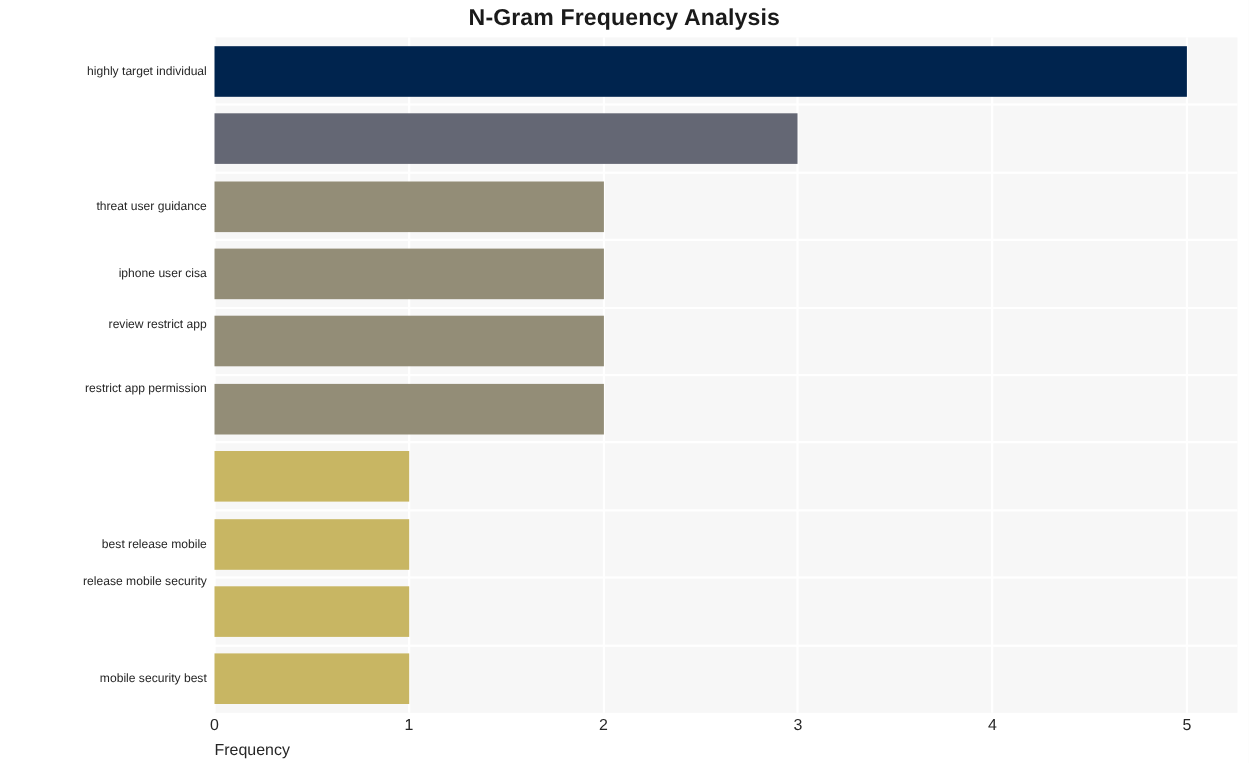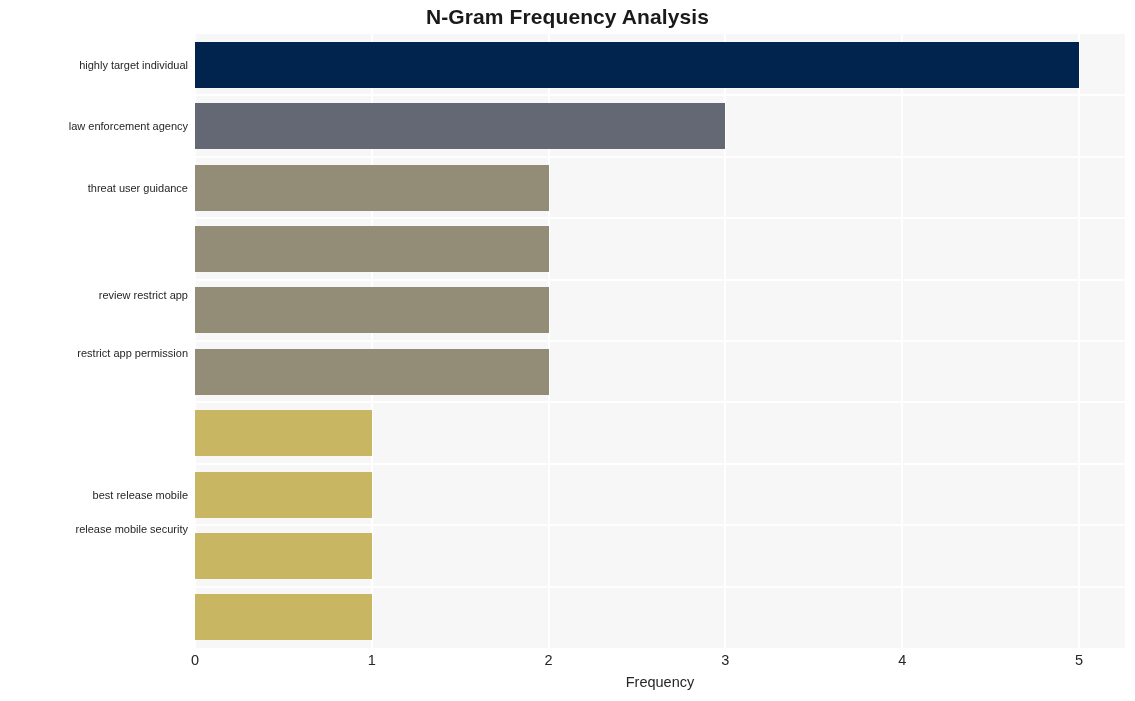--- a/index.html
+++ b/index.html
@@ -90,21 +90,20 @@
     margin-left: -20px;
     text-align: center;
     font-size: 14.5px;
     color: #262626;
   }
   #xaxis-label {
     position: absolute;
     left: 195px;
     top: 674px;
     width: 930px;
-    text-align: center;
     font-size: 14.5px;
     color: #262626;
   }
 </style>
 </head>
 <body>
 
 <div id="figure">
 
   <div id="chart-title">N-Gram Frequency Analysis</div>
@@ -138,26 +137,27 @@
         <div class="bar" title="restrict app permission: 2" style="top: 314.7px; width: 353.612px; background: rgb(147, 141, 119);"></div>
         <div class="bar" title="hash cisa release: 1" style="top: 376.1px; width: 176.806px; background: rgb(200, 182, 99);"></div>
         <div class="bar" title="cisa release mobile: 1" style="top: 437.5px; width: 176.806px; background: rgb(200, 182, 99);"></div>
         <div class="bar" title="release mobile security: 1" style="top: 498.9px; width: 176.806px; background: rgb(200, 182, 99);"></div>
         <div class="bar" title="mobile security best: 1" style="top: 560.3px; width: 176.806px; background: rgb(200, 182, 99);"></div>
       </div>
   </div>
 
   <div id="ylabels">
       <div class="ytick-label" style="top: 7.7px;">highly target individual</div>
-      <div class="ytick-label" style="top: 69.1px;">law enforcement agency</div>
       <div class="ytick-label" style="top: 130.5px;">threat user guidance</div>
+      <div class="ytick-label" style="top: 191.9px;">iphone user cisa</div>
       <div class="ytick-label" style="top: 238px; text-align: right;">review restrict app</div>
       <div class="ytick-label" style="top: 296px;">restrict app permission</div>
       <div class="ytick-label" style="top: 437.5px;">best release mobile</div>
       <div class="ytick-label" style="top: 472px;">release mobile security</div>
+      <div class="ytick-label" style="top: 560.3px;">mobile security best</div>
     </div>
 
   <div id="xticks">
       <div class="xtick-label" style="left: 0px;">0</div>
       <div class="xtick-label" style="left: 176.806px;">1</div>
       <div class="xtick-label" style="left: 353.612px;">2</div>
       <div class="xtick-label" style="left: 530.418px;">3</div>
       <div class="xtick-label" style="left: 707.224px;">4</div>
       <div class="xtick-label" style="left: 884.03px;">5</div>
     </div>

